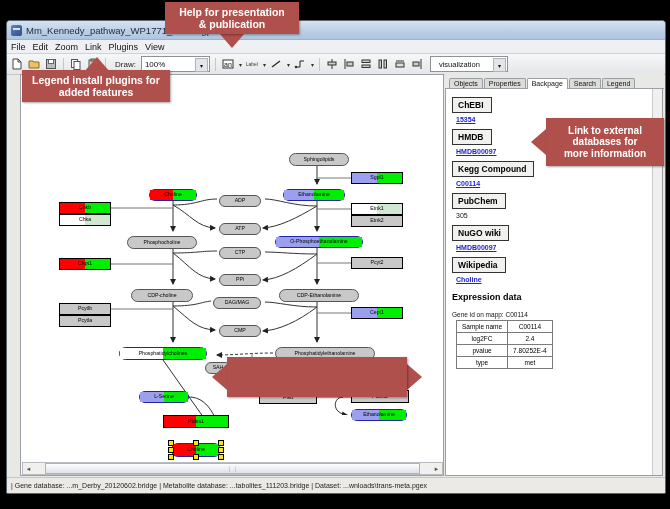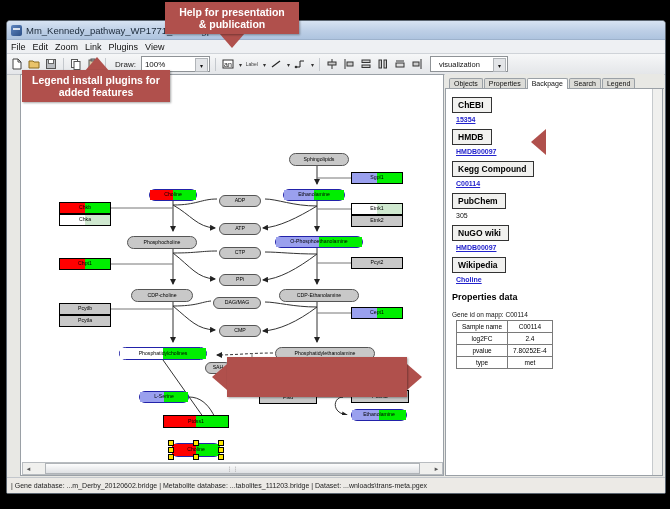--- a/index.html
+++ b/index.html
@@ -451,21 +451,21 @@
         <div class="tabstrip">
           <div class="tab">Objects</div>
           <div class="tab">Properties</div>
           <div class="tab active">Backpage</div>
           <div class="tab">Search</div>
           <div class="tab">Legend</div>
         </div>
         <div class="side-body">
           <div id="sections-layer"><div class="sec-head">ChEBI</div><span class="sec-link">15354</span><div class="sec-head">HMDB</div><span class="sec-link">HMDB00097</span><div class="sec-head">Kegg Compound</div><span class="sec-link">C00114</span><div class="sec-head">PubChem</div><span class="sec-val">305</span><div class="sec-head">NuGO wiki</div><span class="sec-link">HMDB00097</span><div class="sec-head">Wikipedia</div><span class="sec-link">Choline</span></div>
 
-          <span class="expr-title">Properties data</span>
+          <span class="expr-title">Expression data</span>
           <span class="mapp-line">Gene id on mapp: C00114</span>
           <table class="expr">
             <tbody id="expr-rows">
                 <tr>
                   <td>Sample name</td>
                   <td>C00114</td>
                 </tr>
                 <tr>
                   <td>log2FC</td>
                   <td>2.4</td>
@@ -499,20 +499,27 @@
   <div class="arrow-dn" style="left:219px;top:33px;"></div>
 
   <div class="callout" style="left:22px;top:70px;width:148px;height:32px;font-size:10.5px;">
     <div class="txt">
       <div>Legend install plugins for</div>
       <div>added features</div>
     </div>
   </div>
   <div class="arrow-up" style="left:84px;top:57px;"></div>
 
+  <div class="callout" style="left:546px;top:118px;width:118px;height:48px;font-size:10px;">
+    <div class="txt">
+      <div>Link  to external</div>
+      <div>databases  for</div>
+      <div>more information</div>
+    </div>
+  </div>
   <div class="arrow-lf" style="left:531px;top:129px;"></div>
 
   <div class="callout" style="left:227px;top:357px;width:180px;height:40px;font-size:10.5px;">
     <div class="txt">
     </div>
   </div>
   <div class="arrow-lf" style="left:212px;top:364px;"></div>
   <div class="arrow-lf" style="left:407px;top:364px;transform:scaleX(-1);"></div>
 
 </div>

